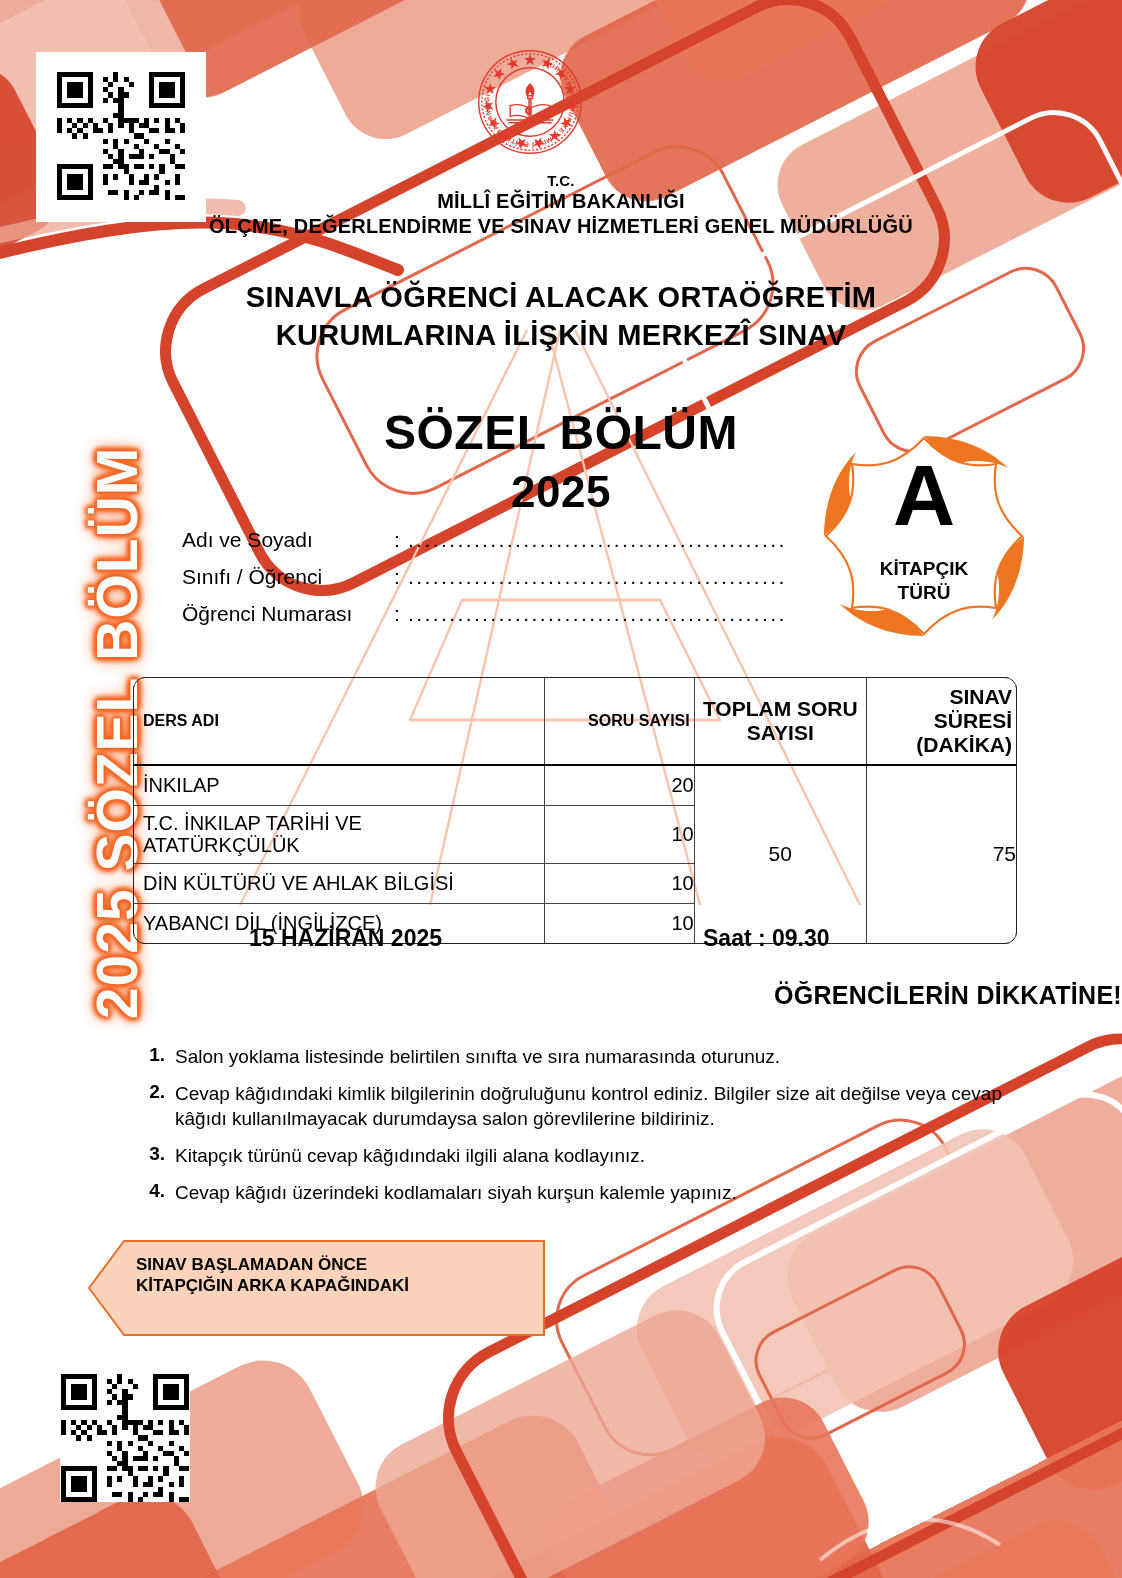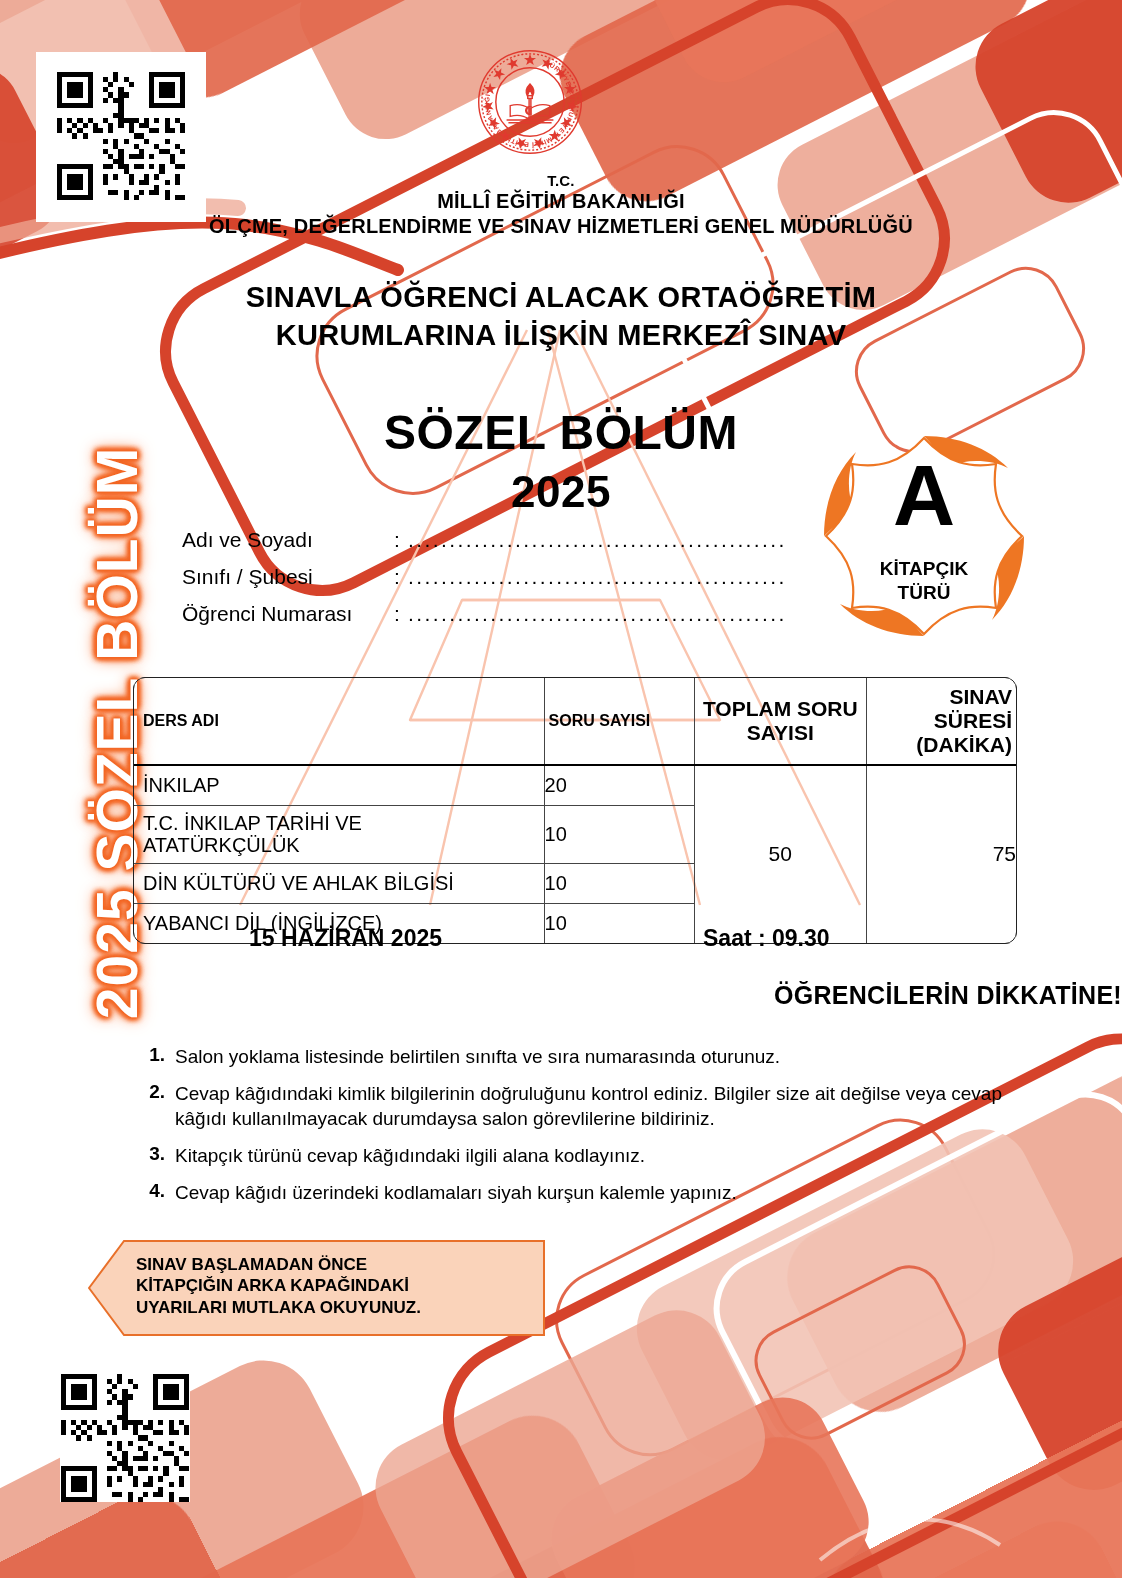--- a/index.html
+++ b/index.html
@@ -72,21 +72,21 @@
   
   .tbl-wrap { position:absolute; left:133px; top:677px; width:884px; z-index:8; }
   table { border-collapse:collapse; width:100%; background:transparent;
           border:1px solid #222; border-radius:11px; }
   table, thead tr:first-child th:first-child { }
   th,td { border:1px solid #444; }
   thead th { font-size:16px; font-weight:bold; text-align:center; padding:7px 4px;
              border-bottom:2.4px solid #000; height:54px; }
   tbody td { font-size:20px; height:40px; }
   .c-ders { width:46.5%; text-align:left; padding-left:9px; }
-  .c-soru { width:17%;   text-align:left; }
+  .c-soru { width:17%;   text-align:right; }
   .c-tpl  { width:19.5%; text-align:center; font-size:21px; }
   .c-sure { width:17%;   text-align:right; font-size:21px; }
   .row-tall td { height:58px; line-height:1.12; }
   .rowtxt2 { display:block; }
 
   
   .tbl-wrap { border-radius:12px; overflow:hidden; }
   .tbl-round { position:absolute; inset:0; border:1.4px solid #222;
                border-radius:12px; pointer-events:none; z-index:3; }
 
@@ -534,21 +534,21 @@
   <div class="badge-l2">TÜRÜ</div>
 </div>
 
 <div class="form">
   <div class="form-row">
     <span class="form-label">Adı ve Soyadı</span>
     <span class="form-colon">:</span>
     <span class="form-dots">.........................................................</span>
   </div>
   <div class="form-row">
-    <span class="form-label">Sınıfı / Şubesi</span>
+    <span class="form-label">Sınıfı / Öğrenci</span>
     <span class="form-colon">:</span>
     <span class="form-dots">.........................................................</span>
   </div>
   <div class="form-row">
     <span class="form-label">Öğrenci Numarası</span>
     <span class="form-colon">:</span>
     <span class="form-dots">.........................................................</span>
   </div>
 </div>
 
@@ -621,15 +621,14 @@
   </div>
 </div>
 
 <div class="warn">
   <svg viewBox="0 0 457 96" width="457" height="96" style="position:absolute;left:0;top:0;z-index:1;">
     <polygon points="36,1 456,1 456,95 36,95 1,48" fill="#FAD3BA" stroke="#E8702A" stroke-width="2"></polygon>
   </svg>
   <div class="warn-txt">
     <div>SINAV BAŞLAMADAN ÖNCE</div>
     <div>KİTAPÇIĞIN ARKA KAPAĞINDAKİ</div>
-    <div>UYARILARI MUTLAKA OKUYUNUZ.</div>
   </div>
 </div>
 
 </body></html>

